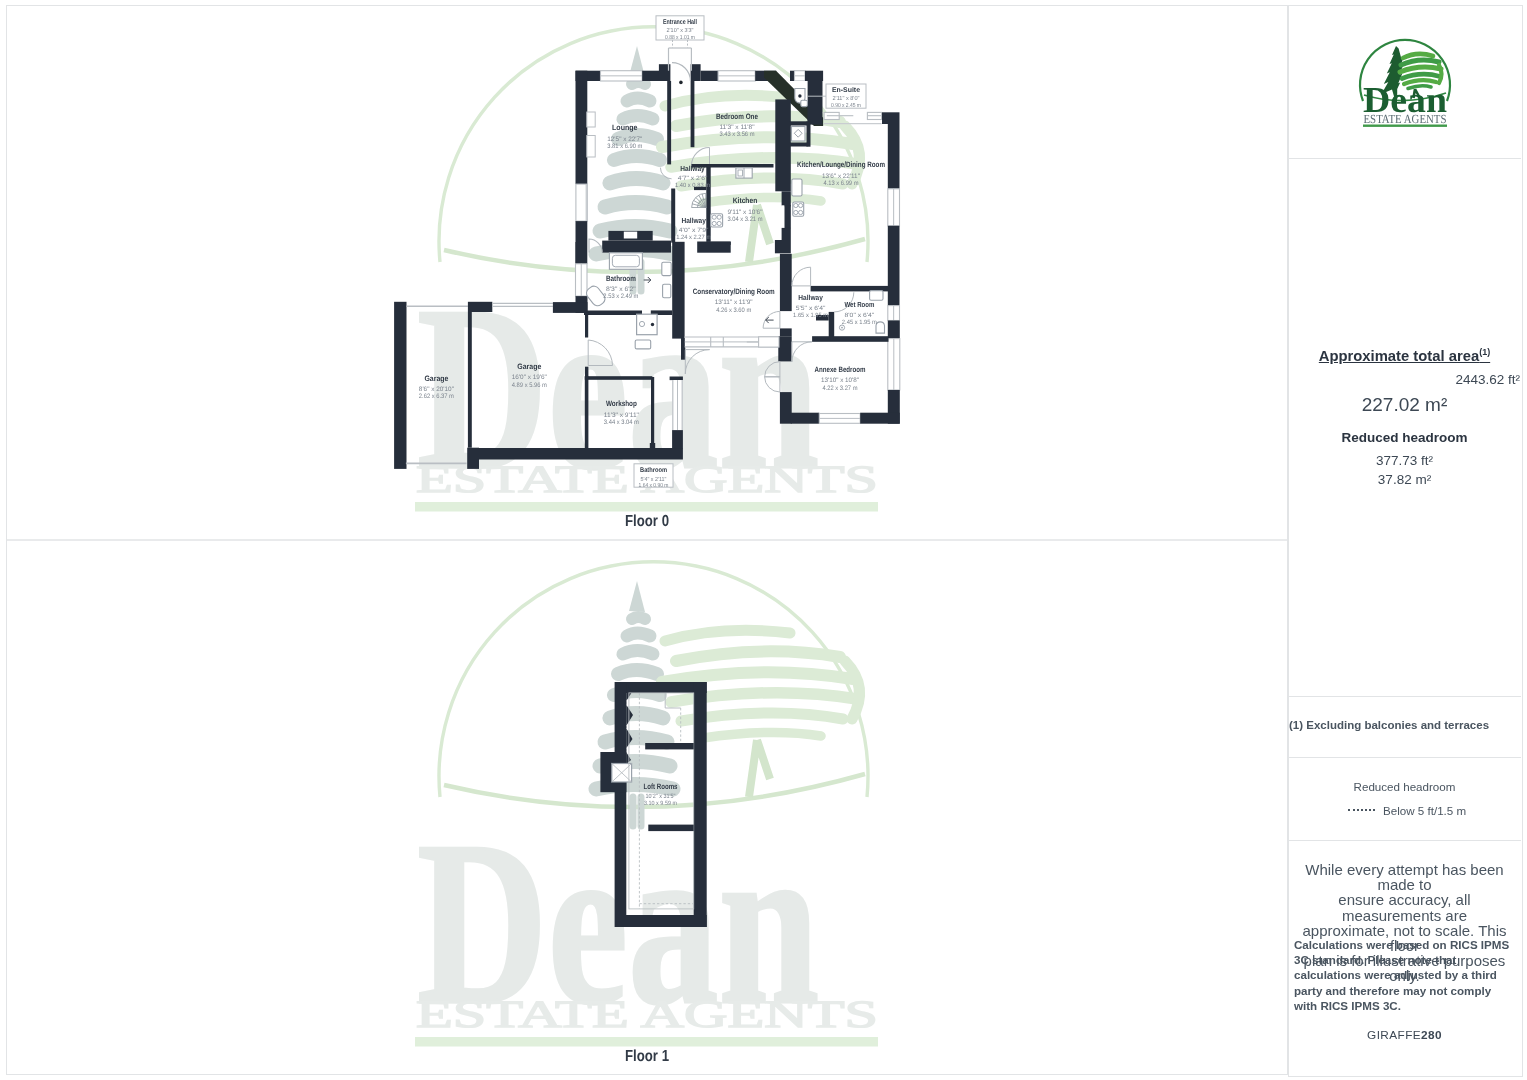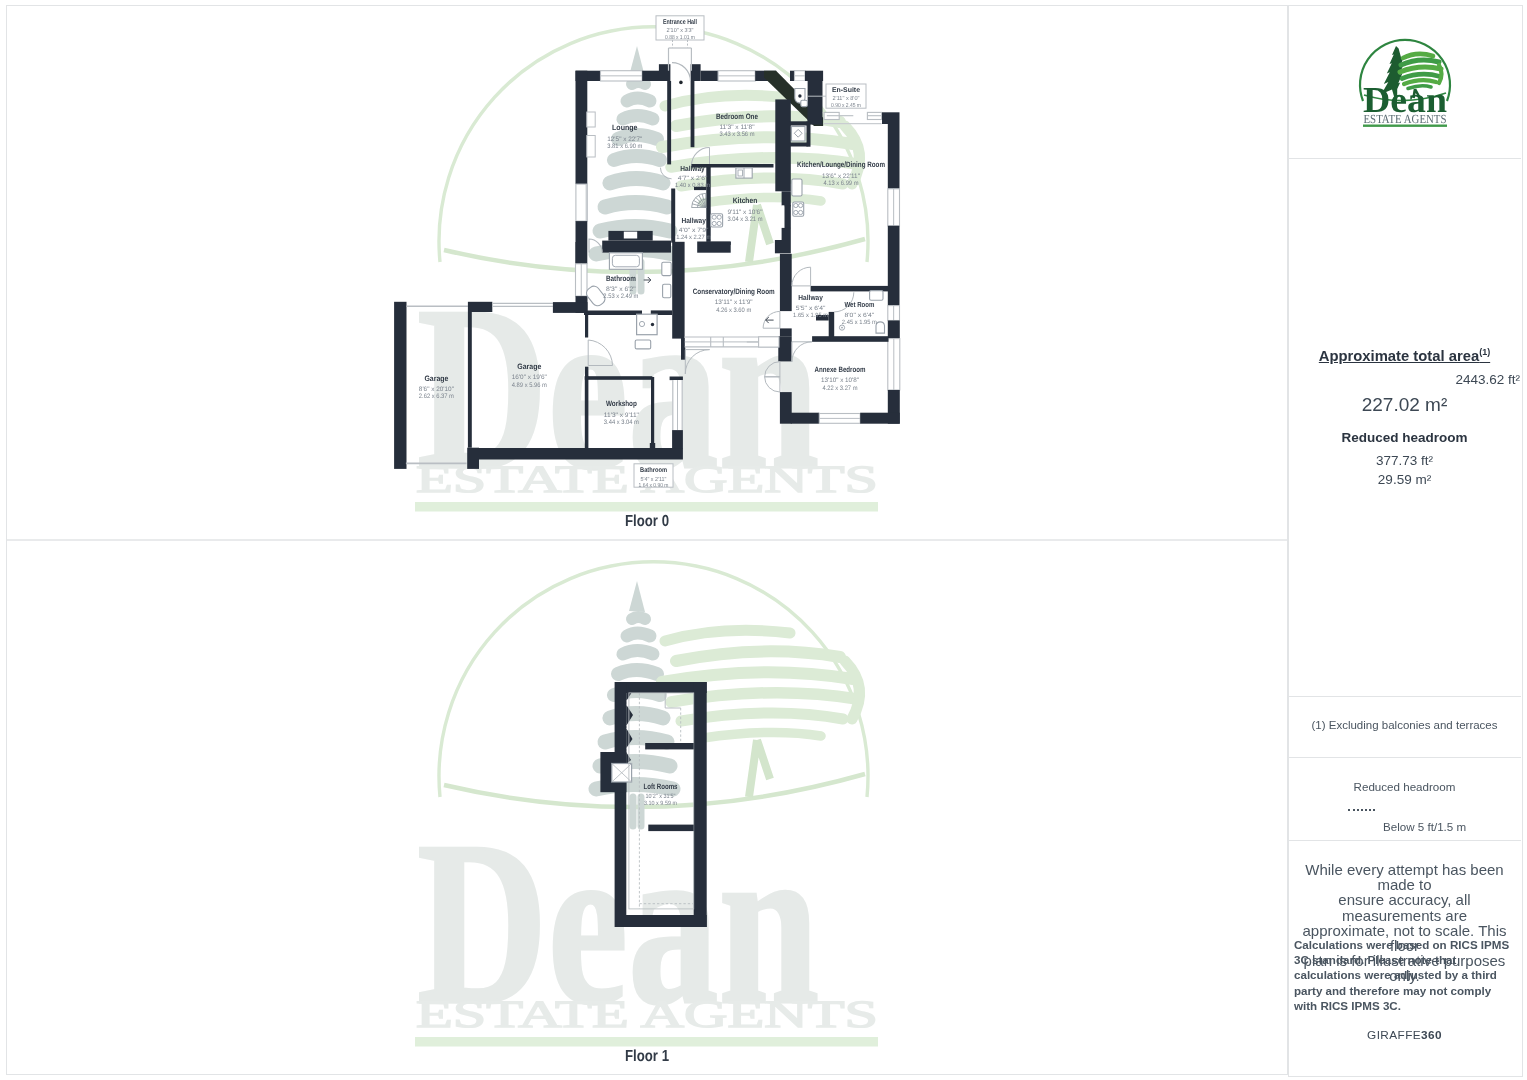--- a/index.html
+++ b/index.html
@@ -524,27 +524,27 @@
 <div class="abs" style="left:1289px;top:347px;width:231px;text-align:center;font-size:14.8px;font-weight:bold;color:#2b3440;text-decoration:underline;">Approximate total area<span style="font-size:9px;vertical-align:6px;">(1)</span></div>
 
 <div class="abs" style="left:1289px;top:372px;width:231px;text-align:right;font-size:13.5px;color:#3d4854;">2443.62 ft²</div>
 
 <div class="abs" style="left:1289px;top:394px;width:231px;text-align:center;font-size:19px;color:#3d4854;">227.02 m²</div>
 
 <div class="abs" style="left:1289px;top:430px;width:231px;text-align:center;font-size:13.5px;font-weight:bold;color:#2b3440;">Reduced headroom</div>
 
 <div class="abs" style="left:1289px;top:453px;width:231px;text-align:center;font-size:13.5px;color:#3d4854;">377.73 ft²</div>
 
-<div class="abs" style="left:1289px;top:472px;width:231px;text-align:center;font-size:13.5px;color:#3d4854;">29.59 m²</div>
-
-<div class="abs" style="left:1289px;top:719px;width:231px;text-align:center;font-size:11.5px;color:#4a5560;">(1) Excluding balconies and terraces</div>
+<div class="abs" style="left:1289px;top:472px;width:231px;text-align:center;font-size:13.5px;color:#3d4854;">37.82 m²</div>
+
+<div class="abs" style="left:1289px;top:719px;width:231px;font-size:11.5px;color:#4a5560;font-weight:bold;">(1) Excluding balconies and terraces</div>
 
 <div class="abs" style="left:1289px;top:780px;width:231px;text-align:center;font-size:11.6px;color:#4a5560;">Reduced headroom</div>
 
 <div class="abs" style="left:1348px;top:809px;width:27px;height:0;border-top:2px dotted #4a5560;"></div>
 
-<div class="abs" style="left:1383px;top:804px;font-size:11.6px;color:#4a5560;margin-top:16px;">Below 5 ft/1.5 m</div>
+<div class="abs" style="left:1383px;top:804px;font-size:11.6px;color:#4a5560;">Below 5 ft/1.5 m</div>
 
 <div class="abs" style="left:1294px;top:862px;width:221px;text-align:center;font-size:15px;line-height:15.2px;color:#4a5560;">While every attempt has been made to<br>ensure accuracy, all measurements are<br>approximate, not to scale. This floor<br>plan is for illustrative purposes only.</div>
 
 <div class="abs" style="left:1294px;top:937px;width:221px;text-align:left;font-size:11.6px;line-height:15.2px;color:#4a5560;font-weight:bold;">Calculations were based on RICS IPMS<br>3C standard. Please note that<br>calculations were adjusted by a third<br>party and therefore may not comply<br>with RICS IPMS 3C.</div>
 
-<div class="abs" style="left:1289px;top:1028px;width:231px;text-align:center;font-size:11.8px;letter-spacing:0.4px;color:#3d4854;">GIRAFFE<b>360</b></div>
+<div class="abs" style="left:1289px;top:1028px;width:231px;text-align:center;font-size:11.8px;letter-spacing:0.4px;color:#3d4854;">GIRAFFE<b>280</b></div>
 
 </body></html>

